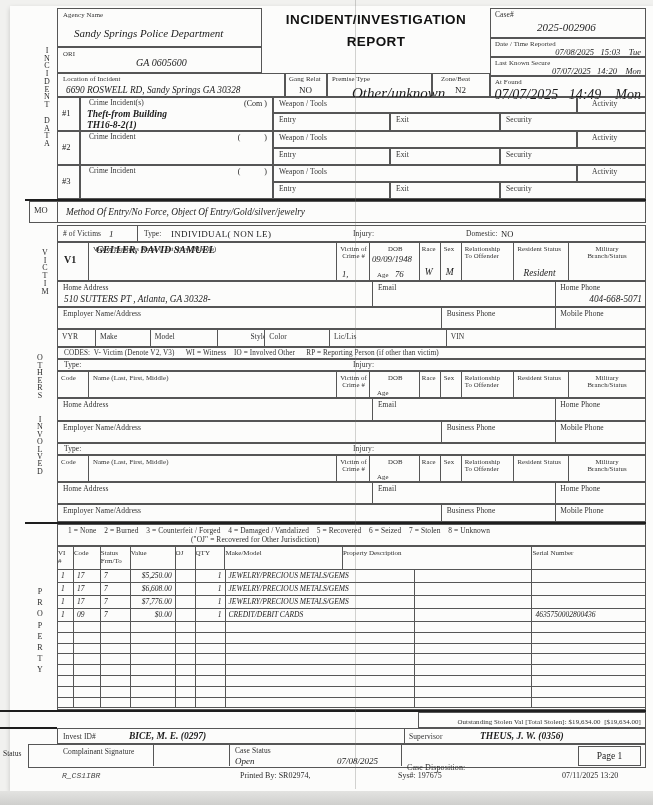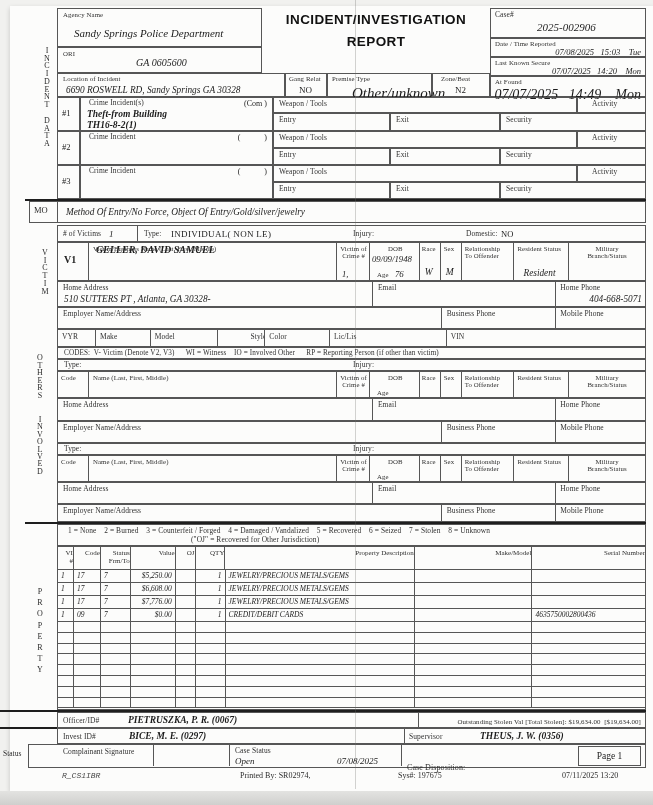--- a/index.html
+++ b/index.html
@@ -20,21 +20,21 @@
   .hline{position:absolute;background:#1e1e1e;}
   .vline{position:absolute;background:#565656;width:1px;}
   .fold{position:absolute;left:355px;top:0;width:1px;height:789px;background:rgba(110,110,105,.30);}
   .shade{position:absolute;left:0;top:791px;width:653px;height:14px;
          background:linear-gradient(#e3e3e1,#cfcfcd);}
   .cell{position:relative;box-sizing:border-box;border-right:1px solid #565656;overflow:hidden;}
   .prow{display:flex;box-sizing:border-box;border-bottom:1px solid #565656;}
   .pcell{box-sizing:border-box;border-right:1px solid #565656;font-style:italic;font-size:7.5px;
          padding:1px 3px 0 3px;overflow:hidden;white-space:nowrap;color:#1c1c1c;}
   .pcell.r{text-align:right;}
-  .phead{position:absolute;font-size:7px;color:#303030;text-align:right;white-space:pre-line;line-height:1.1;
+  .phead{position:absolute;font-size:7px;color:#303030;text-align:left;white-space:pre-line;line-height:1.1;
          top:3px;left:0;right:0;}
   .legend{white-space:pre;}
 </style>
 </head>
 <body>
 
 <div class="screen">
   <div class="paper"></div>
 
   <div class="vlabel" style="left:40px;top:47px;">
@@ -454,25 +454,25 @@
       </div>
     <div class="cell" style="width:45px;">
         <span class="phead">Value</span>
       </div>
     <div class="cell" style="width:20px;">
         <span class="phead">OJ</span>
       </div>
     <div class="cell" style="width:30px;">
         <span class="phead">QTY</span>
       </div>
+    <div class="cell" style="width:118px;">
+        <span class="phead">Make/Model</span>
+      </div>
     <div class="cell" style="width:190px;">
         <span class="phead">Property Description</span>
-      </div>
-    <div class="cell" style="width:118px;">
-        <span class="phead">Make/Model</span>
       </div>
     <div class="cell" style="width:113px;border-right:none;">
         <span class="phead">Serial Number</span>
       </div>
   </div>
   <div class="box" style="left:57px;top:570px;width:589px;height:140px;border-top:none;">
       <div class="prow" style="height: 13px;">
         <div class="pcell" style="width: 16px;">1</div>
         <div class="pcell" style="width: 27px;">17</div>
         <div class="pcell" style="width: 30px;">7</div>
@@ -600,24 +600,20 @@
         <div class="pcell r" style="width: 45px;"></div>
         <div class="pcell" style="width: 20px;"></div>
         <div class="pcell r" style="width: 30px;"></div>
         <div class="pcell" style="width: 190px;"></div>
         <div class="pcell" style="width: 118px;"></div>
         <div class="pcell" style="width: 113px; border-right: none;"></div>
       </div>
     </div>
 
   <div class="hline" style="left:0px;top:710px;width:646px;height:2px;"></div>
-  <div class="box" style="left:57px;top:712px;width:589px;height:16px;">
-    <span class="lbl lbl-md" style="left:5px;top:4px;">Officer/ID#</span>
-    <span class="val vb" style="left:70px;top:2px;font-size:9.5px;">PIETRUSZKA, P. R. (0067)</span>
-  </div>
   <div class="box" style="left:418px;top:712px;width:228px;height:16px;">
     <span class="lbl" style="right:4px;top:4.5px;font-size:6.9px;white-space:pre;">Outstanding Stolen Val [Total Stolen]: $19,634.00  [$19,634.00]</span>
   </div>
   <div class="hline" style="left:0px;top:727px;width:57px;height:2px;"></div>
   <div class="box" style="left:57px;top:728px;width:589px;height:16px;">
     <span class="lbl lbl-md" style="left:5px;top:4px;">Invest ID#</span>
     <span class="val vb" style="left:58px;top:2px;font-size:9.5px;margin-left:13px;">BICE, M. E. (0297)</span>
     <span class="vline" style="left:346px;top:0;height:14px;"></span>
     <span class="lbl lbl-md" style="left:351px;top:4px;">Supervisor</span>
     <span class="val vb" style="left:422px;top:2px;font-size:9.5px;">THEUS, J. W. (0356)</span>

